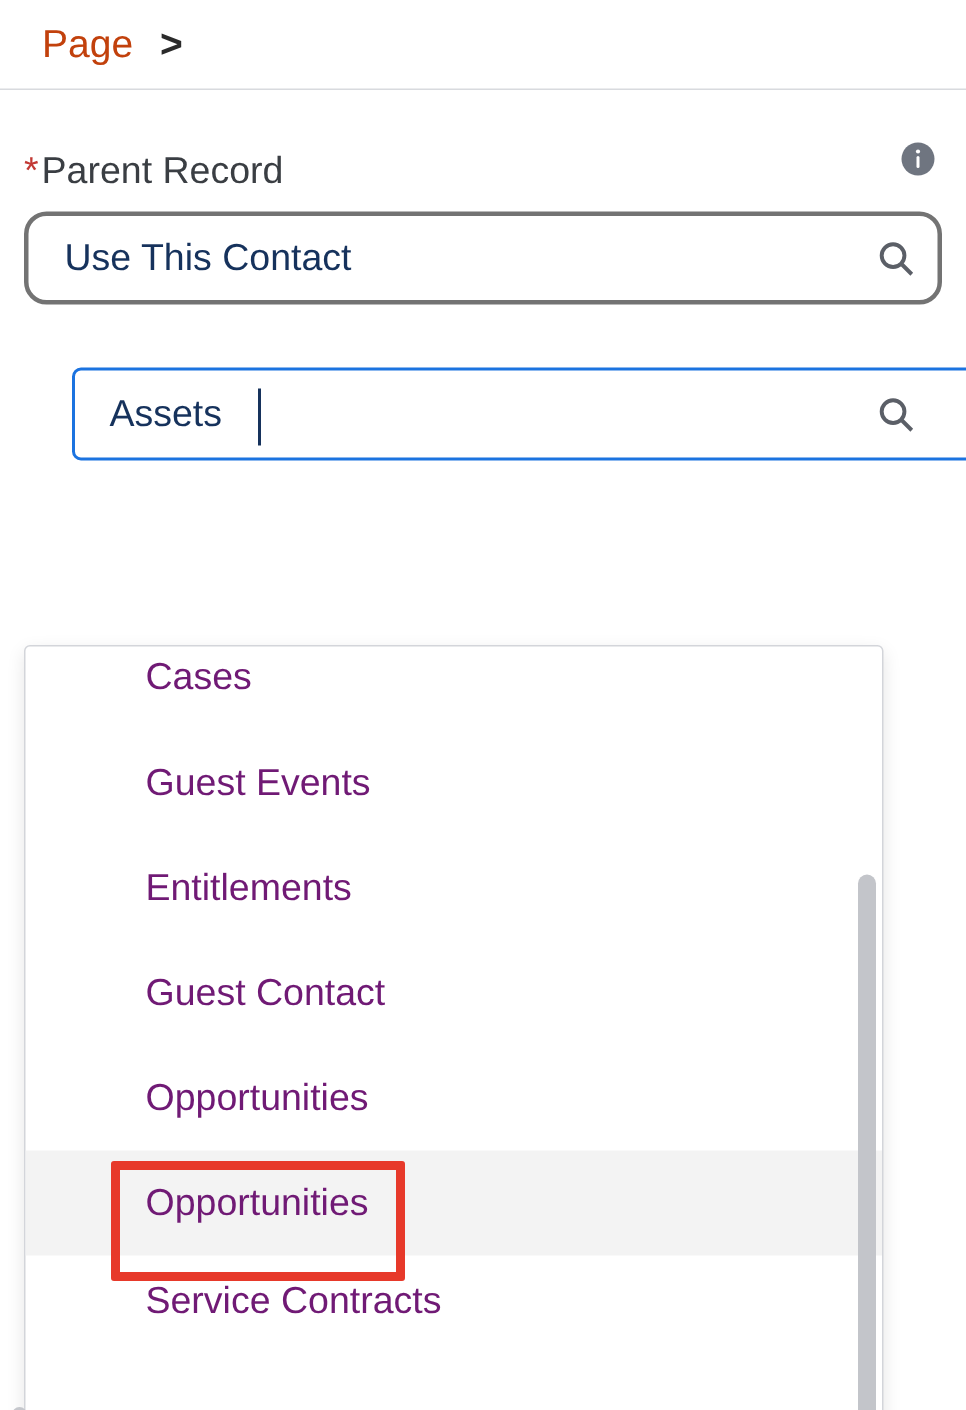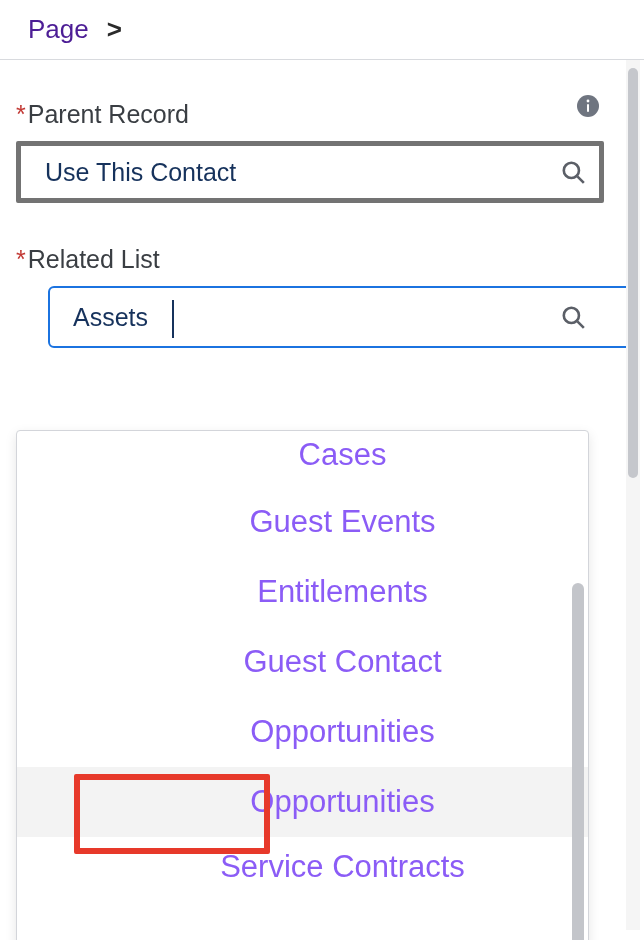--- a/index.html
+++ b/index.html
@@ -17,36 +17,37 @@
     padding: 14px 16px 14px 28px;
     font-size: 26px;
     border-bottom: 1px solid #d8dade;
     display: flex;
     align-items: center;
     gap: 18px;
     white-space: nowrap;
     overflow: hidden;
   }
   .breadcrumb .crumb-link {
-    color: #4c1d95;
+    color: #c2410c;
     cursor: pointer;
   }
   .breadcrumb .crumb-sep {
     color: #2b2b2b;
     font-weight: 600;
   }
   .breadcrumb .crumb-current {
     color: #2d2d2d;
     overflow: hidden;
     text-overflow: ellipsis;
   }
   .panel-wrap {
     position: relative;
     height: calc(940px - 70px);
     display: flex;
+    flex-direction: column;
   }
   .panel {
     flex: 1;
     padding: 40px 16px 0 16px;
     position: relative;
   }
   .outer-scroll {
     width: 24px;
     position: relative;
   }
@@ -89,22 +90,22 @@
   .input-shell {
     position: relative;
     width: 100%;
   }
   .input-box {
     width: 100%;
     height: 62px;
     padding: 0 56px 0 24px;
     font-size: 25px;
     color: #16325c;
-    border: 5px solid #737373;
-    border-radius: 2px;
+    border: 3px solid #737373;
+    border-radius: 15px;
     background: #fff;
   }
   .input-box.focused {
     border: 2px solid #1b73e0;
     border-radius: 6px;
     padding-left: 23px;
     margin-left: 32px;
   }
   .input-icon {
     position: absolute;
@@ -138,25 +139,24 @@
   .dropdown-inner {
     position: relative;
     height: 550px;
     overflow: hidden;
   }
   .dd-item {
     height: 70px;
     padding-left: 80px;
     display: flex;
     align-items: center;
-    font-size: 31px;
-    color: #8b5cf6;
+    font-size: 25px;
+    color: #701a75;
     cursor: pointer;
     position: relative;
-    justify-content: center;
   }
   .dd-item.hovered {
     background: #f3f3f3;
   }
   .dd-item.first { height: 56px; align-items: flex-start; padding-top: 6px; }
   .dd-item.last { height: 60px; }
   .dd-scroll-thumb {
     position: absolute;
     right: 4px;
     top: 152px;
@@ -205,23 +205,20 @@
         <span class="input-icon">
           <svg viewBox="0 0 24 24" fill="none" stroke="#5b5f67" stroke-width="2.4">
               <circle cx="10.5" cy="10.5" r="7"></circle>
               <line x1="16" y1="16" x2="22" y2="22"></line>
             </svg>
         </span>
       </div>
     </div>
 
     <div class="form-row" style="margin-bottom:0;">
-      <label class="form-label">
-        <span class="required-star">*</span><span>Related List</span>
-      </label>
       <div class="input-shell">
         <div class="input-box focused" style="display:flex;align-items:center;position:relative;">
           <span>Assets</span>
           <span class="caret"></span>
         </div>
         <span class="input-icon">
           <svg viewBox="0 0 24 24" fill="none" stroke="#5b5f67" stroke-width="2.4">
               <circle cx="10.5" cy="10.5" r="7"></circle>
               <line x1="16" y1="16" x2="22" y2="22"></line>
             </svg>

